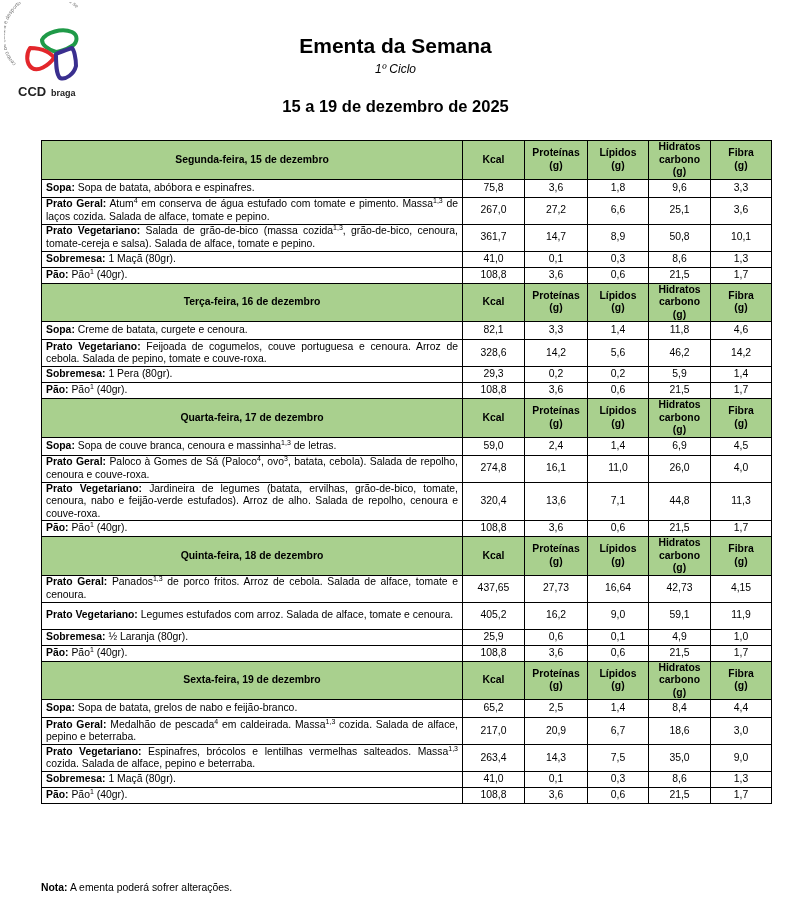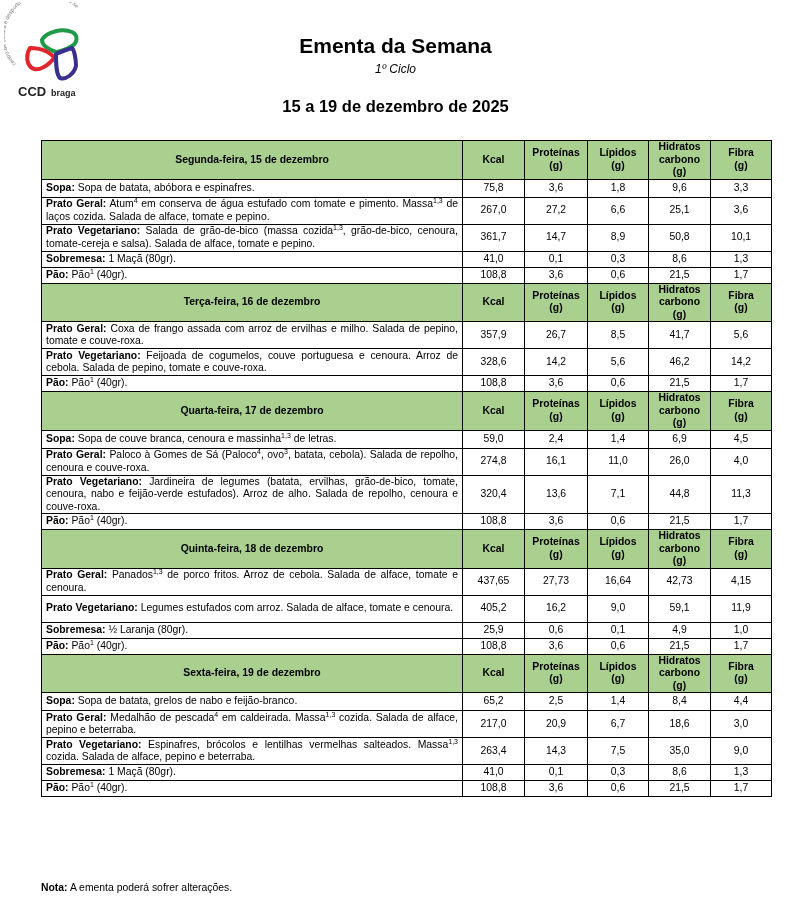--- a/index.html
+++ b/index.html
@@ -116,35 +116,43 @@
         <td class="num">1,7</td>
       </tr>
       <tr class="hdr">
         <th class="dayhead">Terça-feira, 16 de dezembro</th>
         <th class="colhead">Kcal</th>
         <th class="colhead"><span>Proteínas</span><br><span>(g)</span></th>
         <th class="colhead"><span>Lípidos</span><br><span>(g)</span></th>
         <th class="colhead"><span>Hidratos</span><br><span>carbono</span><br><span>(g)</span></th>
         <th class="colhead"><span>Fibra</span><br><span>(g)</span></th>
       </tr>
-      <tr class="r2">
-        <td class="desc just"><span class="lbl">Prato Geral:</span> <span>Coxa de frango assada com arroz de ervilhas e milho. Salada de pepino, tomate e couve-roxa.</span></td>
-        <td class="num">357,9</td>
-        <td class="num">26,7</td>
-        <td class="num">8,5</td>
-        <td class="num">41,7</td>
-        <td class="num">5,6</td>
+      <tr class="r1">
+        <td class="desc"><span class="lbl">Sopa:</span> <span>Creme de batata, curgete e cenoura.</span></td>
+        <td class="num">82,1</td>
+        <td class="num">3,3</td>
+        <td class="num">1,4</td>
+        <td class="num">11,8</td>
+        <td class="num">4,6</td>
       </tr>
       <tr class="r2">
         <td class="desc just"><span class="lbl">Prato Vegetariano:</span> <span>Feijoada de cogumelos, couve portuguesa e cenoura. Arroz de cebola. Salada de pepino, tomate e couve-roxa.</span></td>
         <td class="num">328,6</td>
         <td class="num">14,2</td>
         <td class="num">5,6</td>
         <td class="num">46,2</td>
         <td class="num">14,2</td>
+      </tr>
+      <tr class="rs">
+        <td class="desc"><span class="lbl">Sobremesa:</span> <span>1 Pera (80gr).</span></td>
+        <td class="num">29,3</td>
+        <td class="num">0,2</td>
+        <td class="num">0,2</td>
+        <td class="num">5,9</td>
+        <td class="num">1,4</td>
       </tr>
       <tr class="rs">
         <td class="desc"><span class="lbl">Pão:</span> <span>Pão</span><sup>1</sup><span> (40gr).</span></td>
         <td class="num">108,8</td>
         <td class="num">3,6</td>
         <td class="num">0,6</td>
         <td class="num">21,5</td>
         <td class="num">1,7</td>
       </tr>
       <tr class="hdr">

